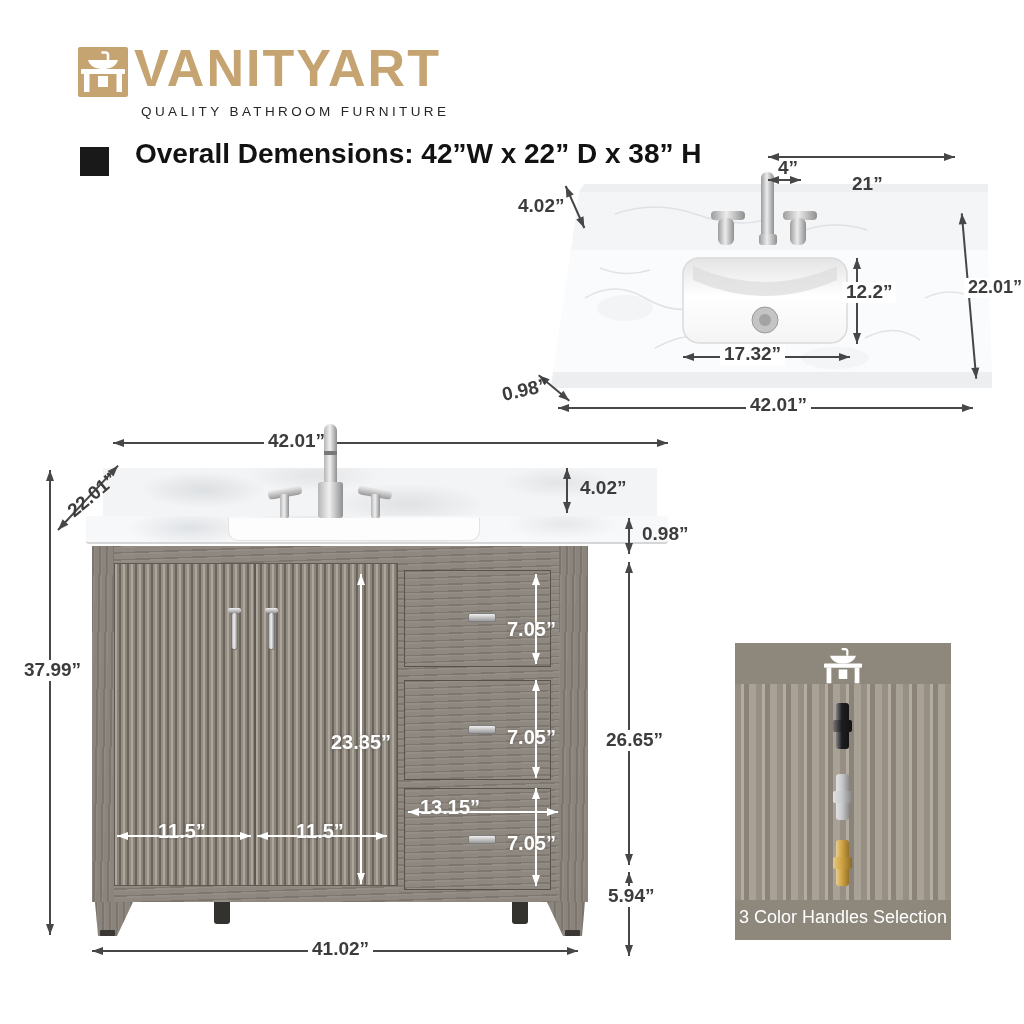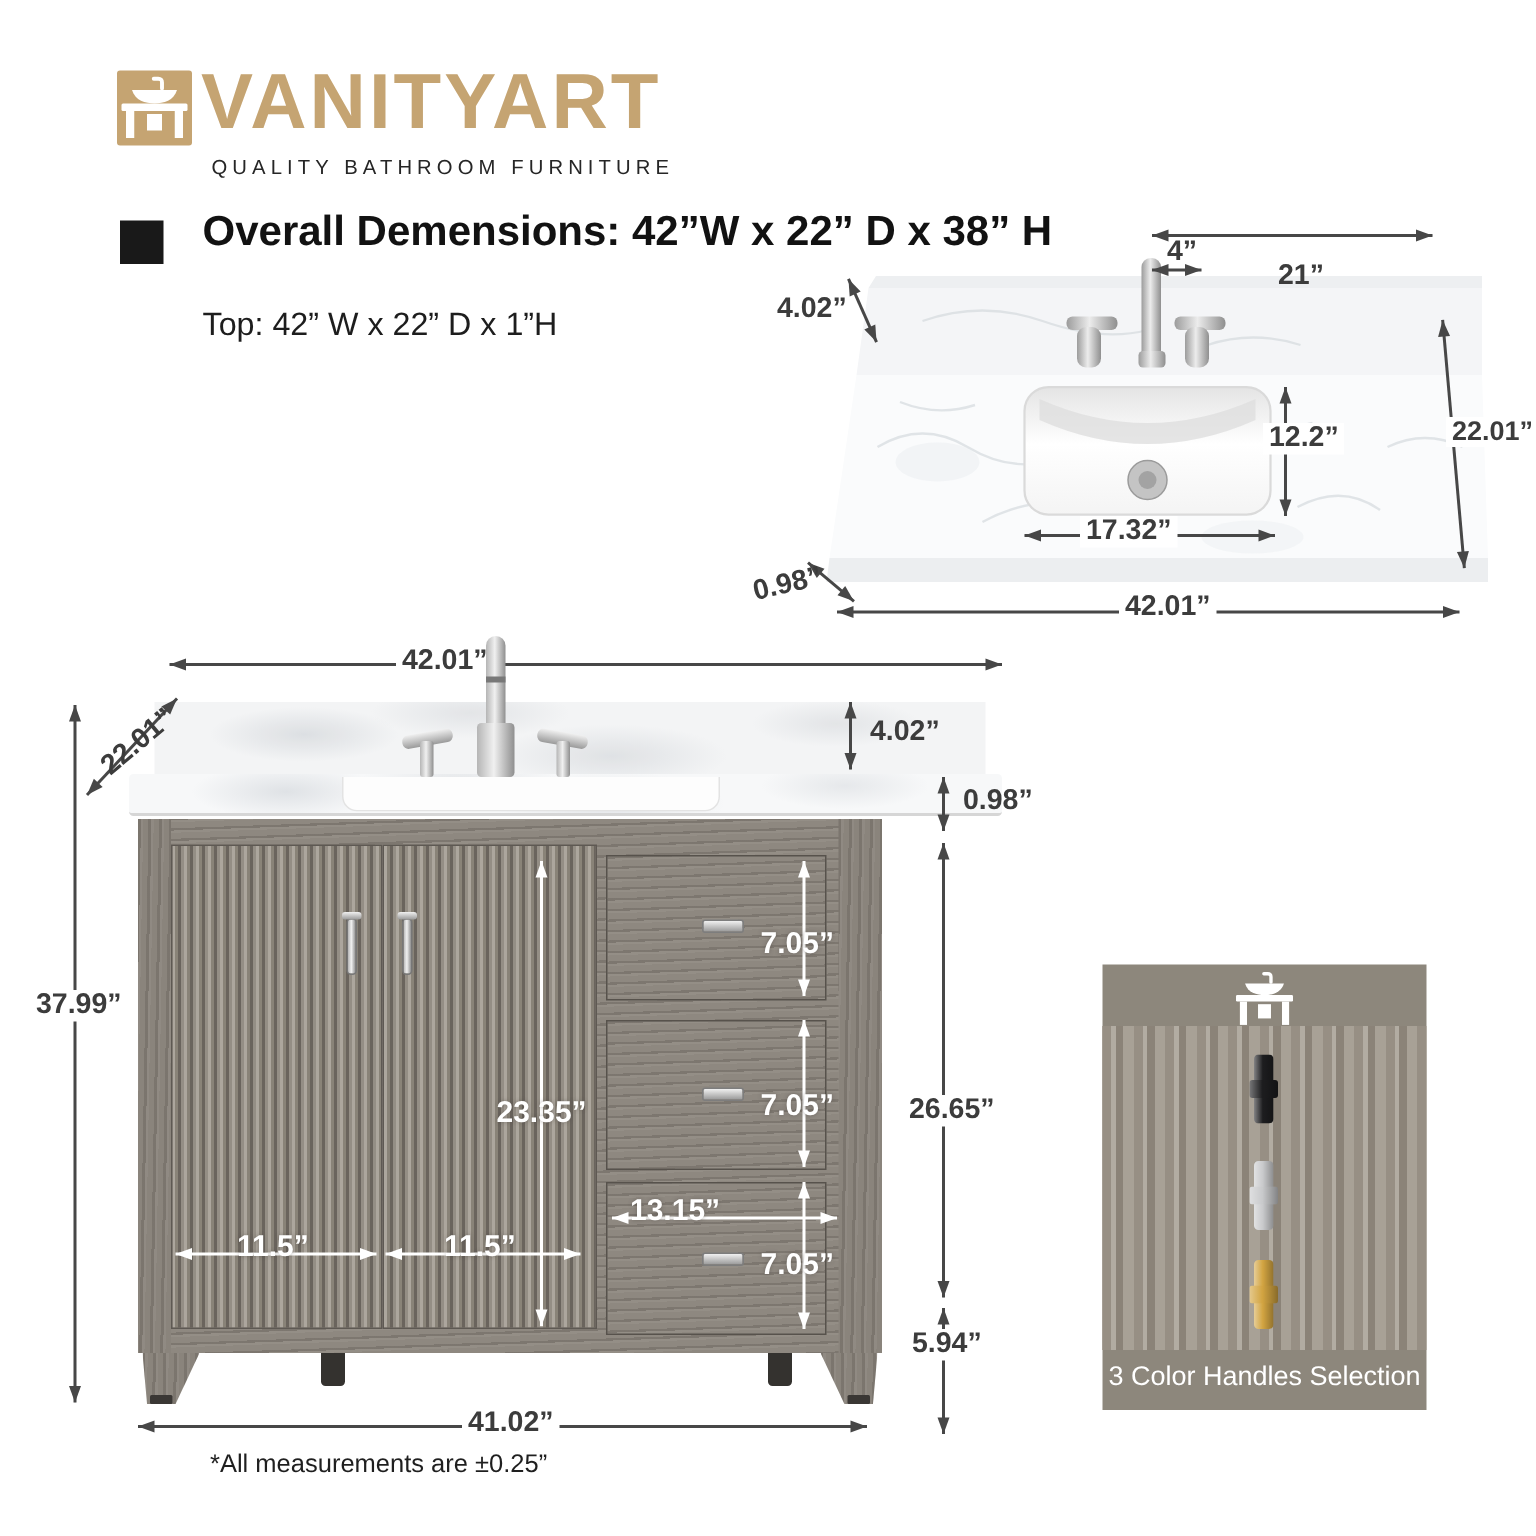--- a/index.html
+++ b/index.html
@@ -64,21 +64,20 @@
       <rect x="5" y="24" width="5.5" height="18" fill="#fff"></rect>
       <rect x="37.5" y="24" width="5.5" height="18" fill="#fff"></rect>
       <rect x="19" y="26" width="10" height="11" fill="#fff"></rect>
     </svg>
   </div>
   <div class="abs" style="left: 134px; top: 38px; font-size: 52px; font-weight: bold; letter-spacing: 2px; color: rgb(197, 164, 114);">VANITYART</div>
   <div class="abs" style="left:141px;top:104px;font-size:13.5px;font-weight:500;letter-spacing:3.4px;color:#262626;">QUALITY BATHROOM FURNITURE</div>
 
   <div class="abs" style="left:80px;top:147px;width:29px;height:29px;background:#191919;"></div>
   <div class="abs" style="left:135px;top:138px;font-size:28px;color:#121212;font-weight:bold;">Overall Demensions: 42”W x 22” D x 38” H</div>
-  <div class="abs" style="left:135px;top:204px;font-size:21.5px;color:#1d1d1d;">Top: 42” W x 22” D x 1”H</div>
 
   <svg class="abs" style="left:505px;top:148px;" width="519" height="275" viewBox="0 0 519 275">
     <defs>
       <linearGradient id="sg" x1="0" y1="0" x2="0" y2="1">
         <stop offset="0" stop-color="#e4e4e4"></stop>
           <stop offset="0.45" stop-color="#ffffff"></stop>
           <stop offset="1" stop-color="#f4f4f4"></stop>
       </linearGradient>
       <linearGradient id="ch" x1="0" y1="0" x2="1" y2="0">
         <stop offset="0" stop-color="#9c9c9c"></stop>
@@ -184,21 +183,20 @@
   <div class="dv" style="left:566px;top:468px;height:45px;"></div>
   <div class="dl" style="left:580px;top:478px;">4.02”</div>
   <div class="dv" style="left:628px;top:518px;height:36px;"></div>
   <div class="dl" style="left:642px;top:524px;">0.98”</div>
   <div class="dv" style="left:628px;top:562px;height:303px;"></div>
   <div class="dl bg" style="left:602px;top:730px;">26.65”</div>
   <div class="dv" style="left:628px;top:872px;height:84px;"></div>
   <div class="dl bg" style="left:604px;top:886px;">5.94”</div>
   <div class="dh" style="left:92px;top:950px;width:486px;"></div>
   <div class="dl bg" style="left:308px;top:939px;">41.02”</div>
-  <div class="abs" style="left:140px;top:966px;font-size:17px;color:#1f1f1f;">*All measurements are ±0.25”</div>
 
   <div class="dv w" style="left:360px;top:574px;height:310px;"></div>
   <div class="dl w" style="left:331px;top:731px;">23.35”</div>
   <div class="dh w" style="left:117px;top:835px;width:134px;"></div>
   <div class="dl w" style="left:158px;top:820px;">11.5”</div>
   <div class="dh w" style="left:257px;top:835px;width:130px;"></div>
   <div class="dl w" style="left:296px;top:820px;">11.5”</div>
   <div class="dh w" style="left:408px;top:811px;width:150px;"></div>
   <div class="dl w" style="left:420px;top:796px;">13.15”</div>
   <div class="dv w" style="left:535px;top:574px;height:90px;"></div>

